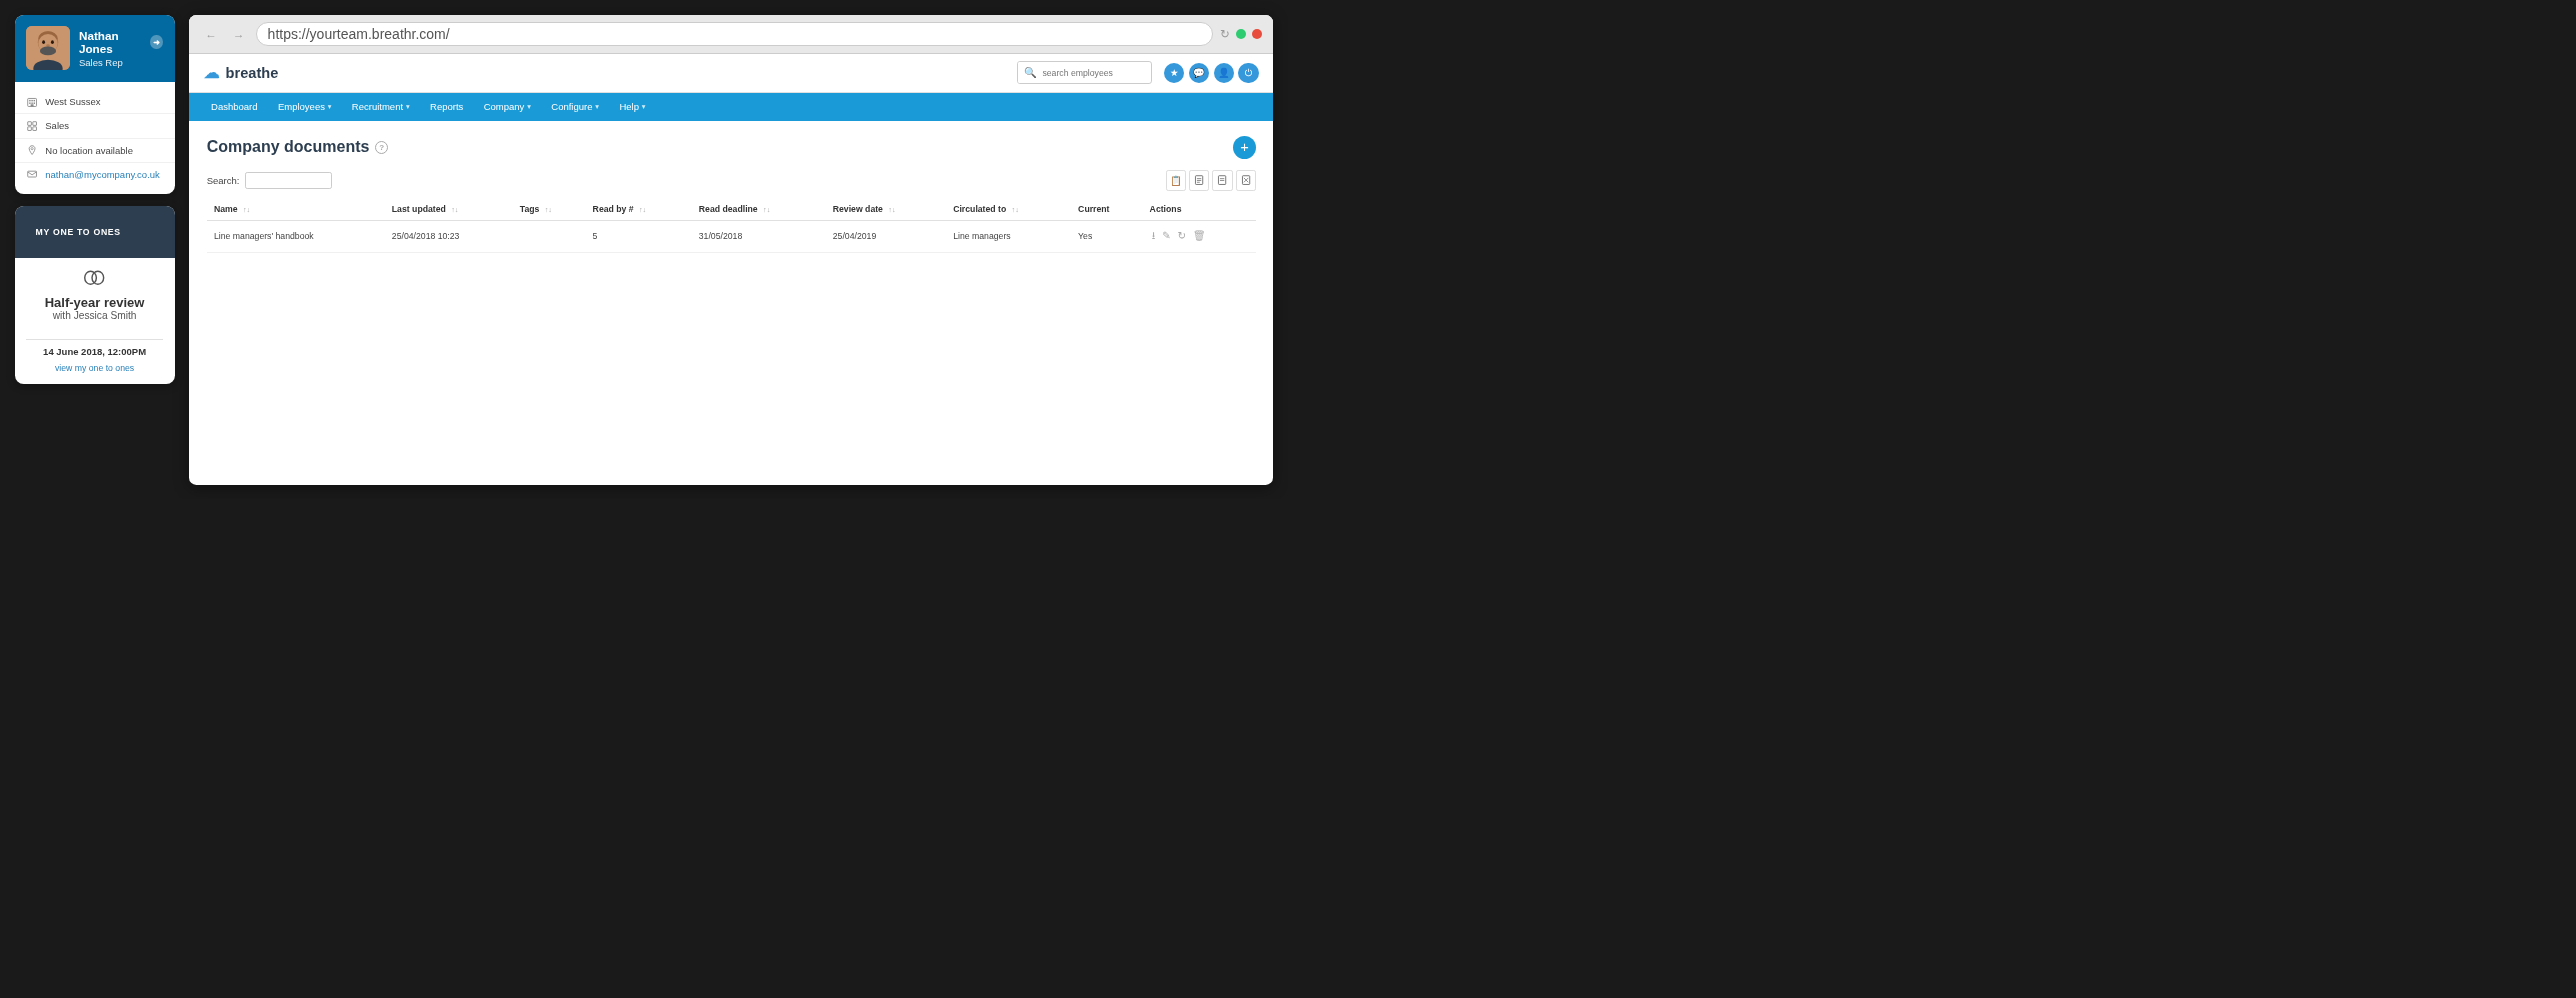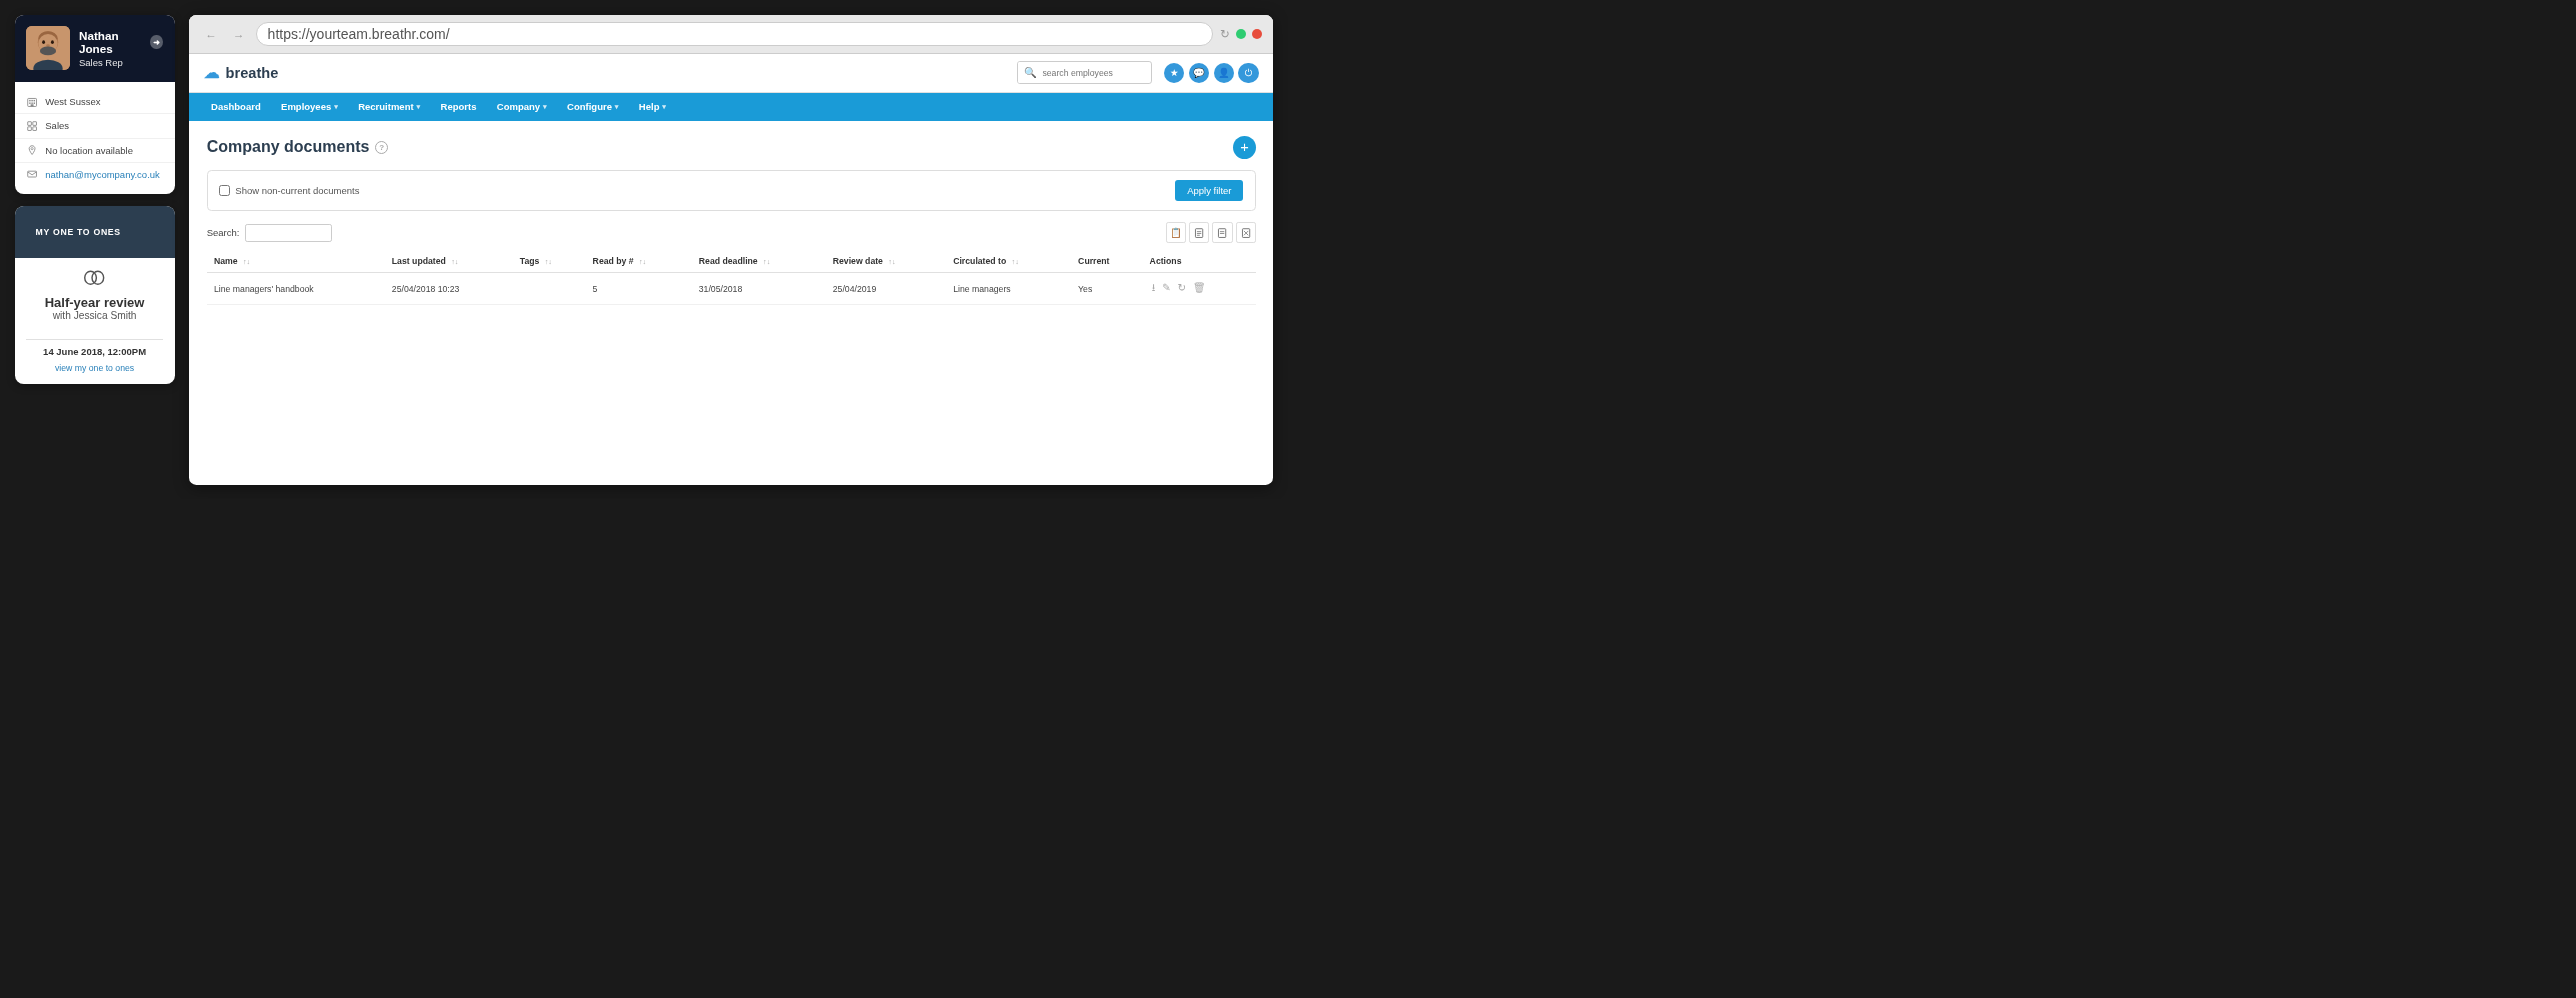--- a/index.html
+++ b/index.html
@@ -25,21 +25,21 @@
     }
 
     .profile-card {
       background: white;
       border-radius: 8.7px;
       overflow: hidden;
       box-shadow: 0 1.5px 8.7px rgba(0,0,0,0.3);
     }
 
     .profile-header {
-      background: #0f172a;
+      background: #0369a1;
       padding: 11.7px;
       display: flex;
       align-items: center;
       gap: 8.7px;
     }
 
     .profile-avatar {
       width: 44px;
       height: 44px;
       border-radius: 5.8px;
@@ -326,21 +326,21 @@
     .nav-bar {
       background: #1a9bd7;
       display: flex;
       align-items: center;
       padding: 0 11.7px;
     }
 
     .nav-item {
       color: white;
       font-size: 9.5px;
-      font-weight: 700;
+      font-weight: 400;
       padding: 8.7px 10.2px;
       cursor: pointer;
       display: flex;
       align-items: center;
       gap: 2.9px;
       white-space: nowrap;
     }
 
     .nav-dropdown-arrow {
       font-size: 7.3px;
@@ -687,27 +687,20 @@
   <div class="app-content">
 
     <div class="page-title-row">
       <div class="page-title">
         <span>Company documents</span>
         <div class="help-icon">?</div>
       </div>
       <button class="add-btn">+</button>
     </div>
 
-    <div class="filter-row">
-      <div class="filter-left">
-        <input type="checkbox" class="filter-checkbox" style="">
-        <span class="filter-label">Show non-current documents</span>
-      </div>
-      <button class="apply-filter-btn">Apply filter</button>
-    </div>
 
     <div class="table-controls">
       <div class="search-row">
         <span>Search:</span>
         <input type="text" class="table-search-input" style="">
       </div>
       <div class="export-icons">
         <button class="export-icon-btn">📋</button>
         <button class="export-icon-btn">
           <svg width="10.2" height="10.2" viewBox="0 0 14 14" fill="none">

